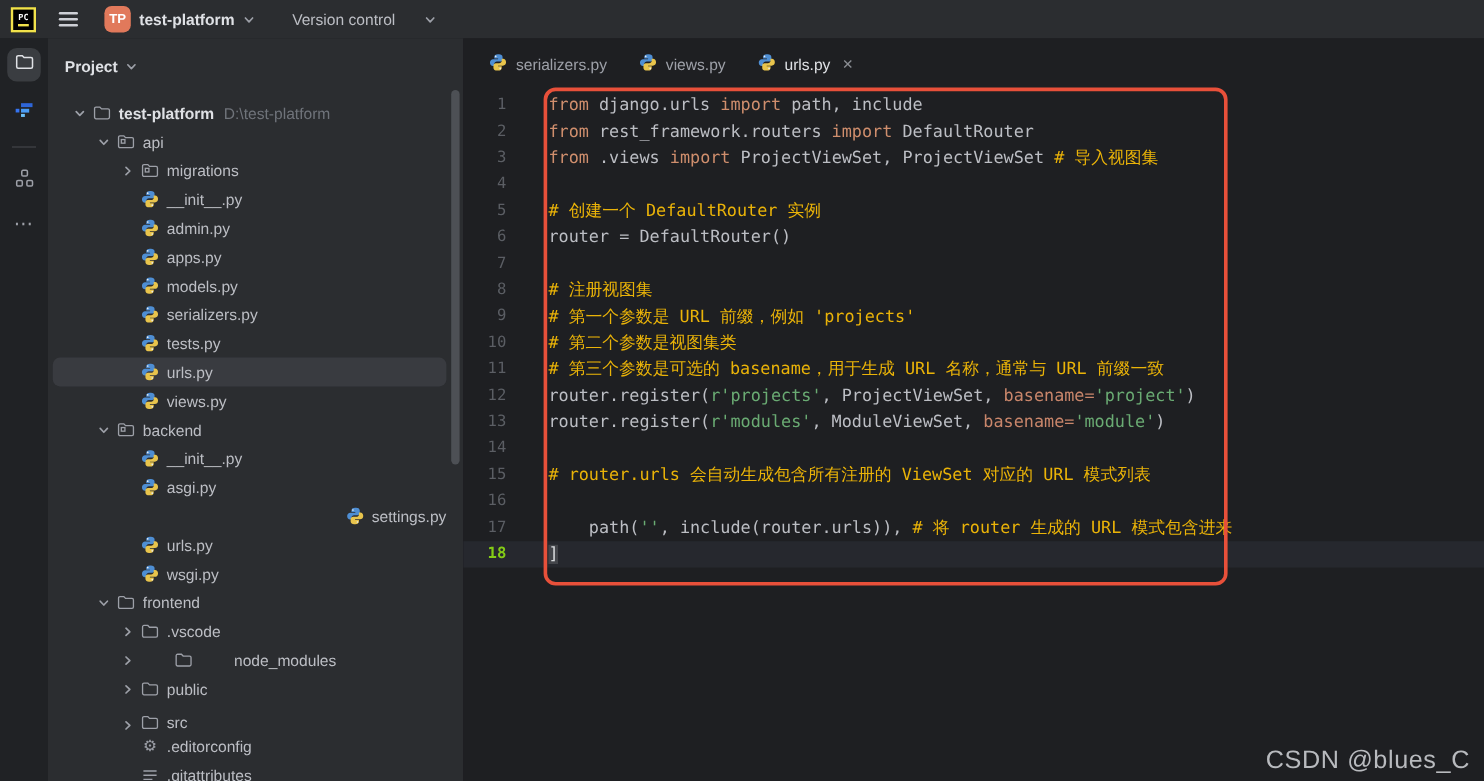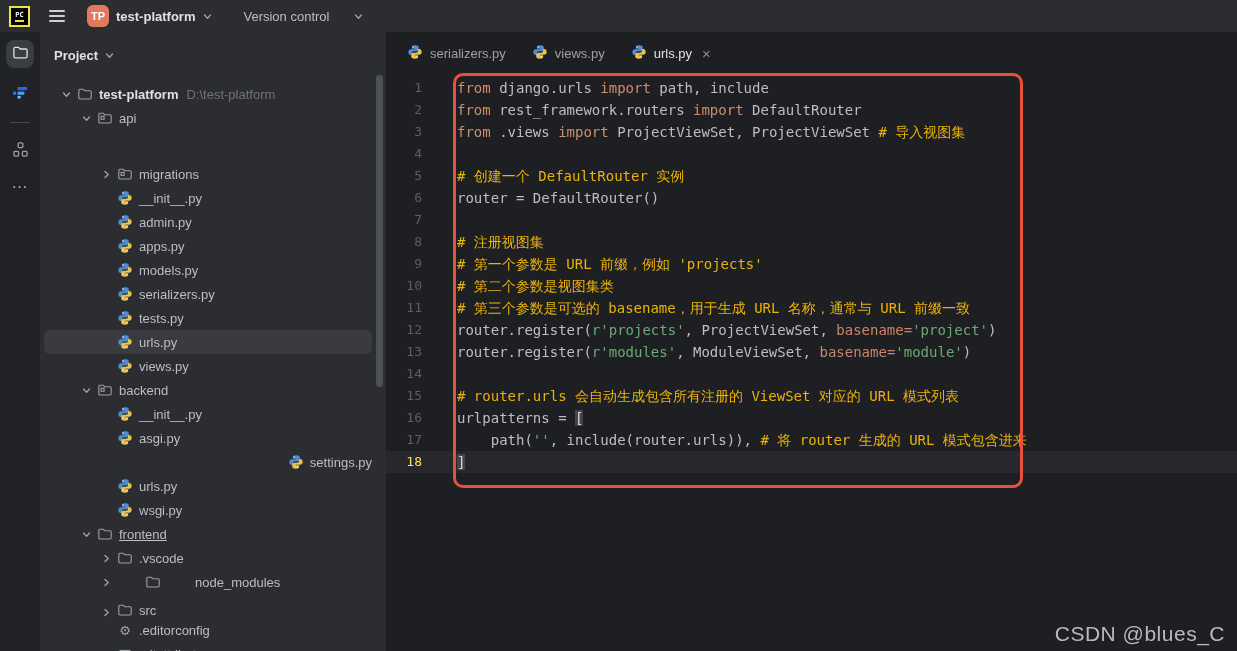--- a/index.html
+++ b/index.html
@@ -45,21 +45,21 @@
   .editor-col { flex:1; display:flex; flex-direction:column; background:#1e1f22; position:relative; overflow:hidden; }
   .tabbar { height:42px; display:flex; align-items:stretch; padding-left:8px; }
   .tab { display:flex; align-items:center; gap:7px; padding:0 13px; font-size:13px; color:#9da0a8; cursor:pointer; }
   .tab.active { color:#dfe1e5; }
   .tab-close { color:#8a8d93; font-size:15px; line-height:1; margin-left:3px; cursor:pointer; }
   .code-wrap { position:relative; flex:1; font-family:"DejaVu Sans Mono","Liberation Mono",monospace; font-size:14px; }
   .code { padding-top:3px; }
   .code-line { display:flex; height:22px; line-height:22px; white-space:pre; }
   .code-line.cur { background:#26282e; }
   .ln { flex:0 0 36px; text-align:right; color:#5b5e64; font-size:13px; cursor:pointer; }
-  .cur .ln { color:#fde047; }
+  .cur .ln { color:#84cc16;font-weight:bold; }
   .lt { padding-left:35px; }
   .tk-kw { color:#cf8e6d; }
   .tk-pl { color:#bcbec4; }
   .tk-str { color:#6aab73; }
   .tk-com { color:#eab308; }
   .tk-prm { color:#c9866b;margin-top:40px; }
   .tk-brk { background:#43454a; color:#d8dadd; }
   .annotation-rect { position:absolute; left:67px; top:41px; width:570px; height:415px; border:3px solid #e8503a; border-radius:10px; pointer-events:none; }
   .watermark { position:absolute; right:12px; bottom:5px; color:#b8babe; font-size:21px; letter-spacing:.5px; }
 </style>
@@ -154,21 +154,21 @@
               </svg>
             </span>
             <span class="tr-icon">
               <svg width="16" height="16" viewBox="0 0 16 16">
                 <path d="M1.8 4.4c0-.7.5-1.2 1.2-1.2h3.2l1.4 1.5h5.4c.7 0 1.2.5 1.2 1.2v5.9c0 .7-.5 1.2-1.2 1.2H3c-.7 0-1.2-.5-1.2-1.2V4.4z" fill="none" stroke="#9da0a8" stroke-width="1.1"></path>
                 <rect x="4.1" y="6.3" width="3" height="3" fill="none" stroke="#9da0a8" stroke-width="1.1"></rect>
               </svg>
             </span>
             <span class="tr-label">api</span>
           </div>
-          <div class="tree-row" style="padding-left: 52px; margin-top: 32px;">
+          <div class="tree-row" style="padding-left: 52px;">
             <span class="tr-chev">
               <svg width="11" height="11" viewBox="0 0 11 11">
                 <polyline points="4,2.5 7.2,5.5 4,8.5" fill="none" stroke="#9da0a8" stroke-width="1.4" stroke-linecap="round" stroke-linejoin="round"></polyline>
               </svg>
             </span>
             <span class="tr-icon">
               <svg width="16" height="16" viewBox="0 0 16 16">
                 <path d="M1.8 4.4c0-.7.5-1.2 1.2-1.2h3.2l1.4 1.5h5.4c.7 0 1.2.5 1.2 1.2v5.9c0 .7-.5 1.2-1.2 1.2H3c-.7 0-1.2-.5-1.2-1.2V4.4z" fill="none" stroke="#9da0a8" stroke-width="1.1"></path>
                 <rect x="4.1" y="6.3" width="3" height="3" fill="none" stroke="#9da0a8" stroke-width="1.1"></rect>
               </svg>
@@ -338,21 +338,21 @@
             <span class="tr-icon">
               <svg width="16" height="16" viewBox="0 0 16 16">
                 <path fill="#4e8ed3" d="M7.9 1.2c-1.9 0-3 .8-3 2.2v1.3h3.2v.6H3.9C2.5 5.3 1.3 6.4 1.3 8.1c0 1.8 1 2.9 2.5 2.9h1.1V9.3c0-1.1 1-2 2.2-2h2.7c1.1 0 2-.9 2-2V3.4c0-1.3-1.3-2.2-3-2.2h-.9z"></path>
                 <circle cx="6.1" cy="3" r=".7" fill="#e8eaed"></circle>
                 <path fill="#e8c44c" d="M8.1 14.8c1.9 0 3-.8 3-2.2v-1.3H7.9v-.6h4.2c1.4 0 2.6-1.1 2.6-2.8 0-1.8-1-2.9-2.5-2.9h-1.1v1.7c0 1.1-1 2-2.2 2H6.2c-1.1 0-2 .9-2 2v1.9c0 1.3 1.3 2.2 3 2.2h.9z"></path>
                 <circle cx="9.9" cy="13" r=".7" fill="#e8eaed"></circle>
               </svg>
             </span>
             <span class="tr-label">wsgi.py</span>
           </div>
-          <div class="tree-row" style="padding-left: 32px; text-decoration: underline;">
+          <div class="tree-row" style="padding-left: 32px;">
             <span class="tr-chev">
               <svg width="11" height="11" viewBox="0 0 11 11">
                 <polyline points="2.5,4 5.5,7.2 8.5,4" fill="none" stroke="#9da0a8" stroke-width="1.4" stroke-linecap="round" stroke-linejoin="round"></polyline>
               </svg>
             </span>
             <span class="tr-icon">
               <svg width="16" height="16" viewBox="0 0 16 16">
                 <path d="M1.8 4.4c0-.7.5-1.2 1.2-1.2h3.2l1.4 1.5h5.4c.7 0 1.2.5 1.2 1.2v5.9c0 .7-.5 1.2-1.2 1.2H3c-.7 0-1.2-.5-1.2-1.2V4.4z" fill="none" stroke="#9da0a8" stroke-width="1.1"></path>
               </svg>
             </span>
@@ -376,20 +376,33 @@
               <svg width="11" height="11" viewBox="0 0 11 11">
                 <polyline points="4,2.5 7.2,5.5 4,8.5" fill="none" stroke="#9da0a8" stroke-width="1.4" stroke-linecap="round" stroke-linejoin="round"></polyline>
               </svg>
             </span>
             <span class="tr-icon">
               <svg width="16" height="16" viewBox="0 0 16 16">
                 <path d="M1.8 4.4c0-.7.5-1.2 1.2-1.2h3.2l1.4 1.5h5.4c.7 0 1.2.5 1.2 1.2v5.9c0 .7-.5 1.2-1.2 1.2H3c-.7 0-1.2-.5-1.2-1.2V4.4z" fill="none" stroke="#9da0a8" stroke-width="1.1"></path>
               </svg>
             </span>
             <span class="tr-label">node_modules</span>
+          </div>
+          <div class="tree-row" style="padding-left: 52px;">
+            <span class="tr-chev">
+              <svg width="11" height="11" viewBox="0 0 11 11">
+                <polyline points="4,2.5 7.2,5.5 4,8.5" fill="none" stroke="#9da0a8" stroke-width="1.4" stroke-linecap="round" stroke-linejoin="round"></polyline>
+              </svg>
+            </span>
+            <span class="tr-icon">
+              <svg width="16" height="16" viewBox="0 0 16 16">
+                <path d="M1.8 4.4c0-.7.5-1.2 1.2-1.2h3.2l1.4 1.5h5.4c.7 0 1.2.5 1.2 1.2v5.9c0 .7-.5 1.2-1.2 1.2H3c-.7 0-1.2-.5-1.2-1.2V4.4z" fill="none" stroke="#9da0a8" stroke-width="1.1"></path>
+              </svg>
+            </span>
+            <span class="tr-label">public</span>
           </div>
           <div class="tree-row" style="padding-left: 52px; align-items: flex-end;">
             <span class="tr-chev">
               <svg width="11" height="11" viewBox="0 0 11 11">
                 <polyline points="4,2.5 7.2,5.5 4,8.5" fill="none" stroke="#9da0a8" stroke-width="1.4" stroke-linecap="round" stroke-linejoin="round"></polyline>
               </svg>
             </span>
             <span class="tr-icon">
               <svg width="16" height="16" viewBox="0 0 16 16">
                 <path d="M1.8 4.4c0-.7.5-1.2 1.2-1.2h3.2l1.4 1.5h5.4c.7 0 1.2.5 1.2 1.2v5.9c0 .7-.5 1.2-1.2 1.2H3c-.7 0-1.2-.5-1.2-1.2V4.4z" fill="none" stroke="#9da0a8" stroke-width="1.1"></path>
@@ -462,21 +475,21 @@
             <div class="code-line"><span class="ln">6</span><span class="lt"><span class="tk-pl">router = DefaultRouter()</span></span></div>
             <div class="code-line"><span class="ln">7</span><span class="lt"></span></div>
             <div class="code-line"><span class="ln">8</span><span class="lt"><span class="tk-com"># 注册视图集</span></span></div>
             <div class="code-line"><span class="ln">9</span><span class="lt"><span class="tk-com"># 第一个参数是 URL 前缀，例如 'projects'</span></span></div>
             <div class="code-line"><span class="ln">10</span><span class="lt"><span class="tk-com"># 第二个参数是视图集类</span></span></div>
             <div class="code-line"><span class="ln">11</span><span class="lt"><span class="tk-com"># 第三个参数是可选的 basename，用于生成 URL 名称，通常与 URL 前缀一致</span></span></div>
             <div class="code-line"><span class="ln">12</span><span class="lt"><span class="tk-pl">router.register(</span><span class="tk-str">r'projects'</span><span class="tk-pl">, ProjectViewSet, </span><span class="tk-prm">basename=</span><span class="tk-str">'project'</span><span class="tk-pl">)</span></span></div>
             <div class="code-line"><span class="ln">13</span><span class="lt"><span class="tk-pl">router.register(</span><span class="tk-str">r'modules'</span><span class="tk-pl">, ModuleViewSet, </span><span class="tk-prm">basename=</span><span class="tk-str">'module'</span><span class="tk-pl">)</span></span></div>
             <div class="code-line"><span class="ln">14</span><span class="lt"></span></div>
             <div class="code-line"><span class="ln">15</span><span class="lt"><span class="tk-com"># router.urls 会自动生成包含所有注册的 ViewSet 对应的 URL 模式列表</span></span></div>
-            <div class="code-line"><span class="ln">16</span><span class="lt"><span class="tk-pl">urlpatterns = </span><span class="tk-brk">[</span></span></div>
+            <div class="code-line"><span class="ln">16</span></div>
             <div class="code-line"><span class="ln">17</span><span class="lt"><span class="tk-pl">    path(</span><span class="tk-str">''</span><span class="tk-pl">, include(router.urls)), </span><span class="tk-com"># 将 router 生成的 URL 模式包含进来</span></span></div>
             <div class="code-line cur"><span class="ln">18</span><span class="lt"><span class="tk-brk">]</span></span></div>
           </div>
       </div>
       <div class="annotation-rect" id="annotation" style="border-color: rgb(232, 80, 58);"></div>
     </section>
 
   </div>
 
   <div class="watermark">CSDN @blues_C</div>

